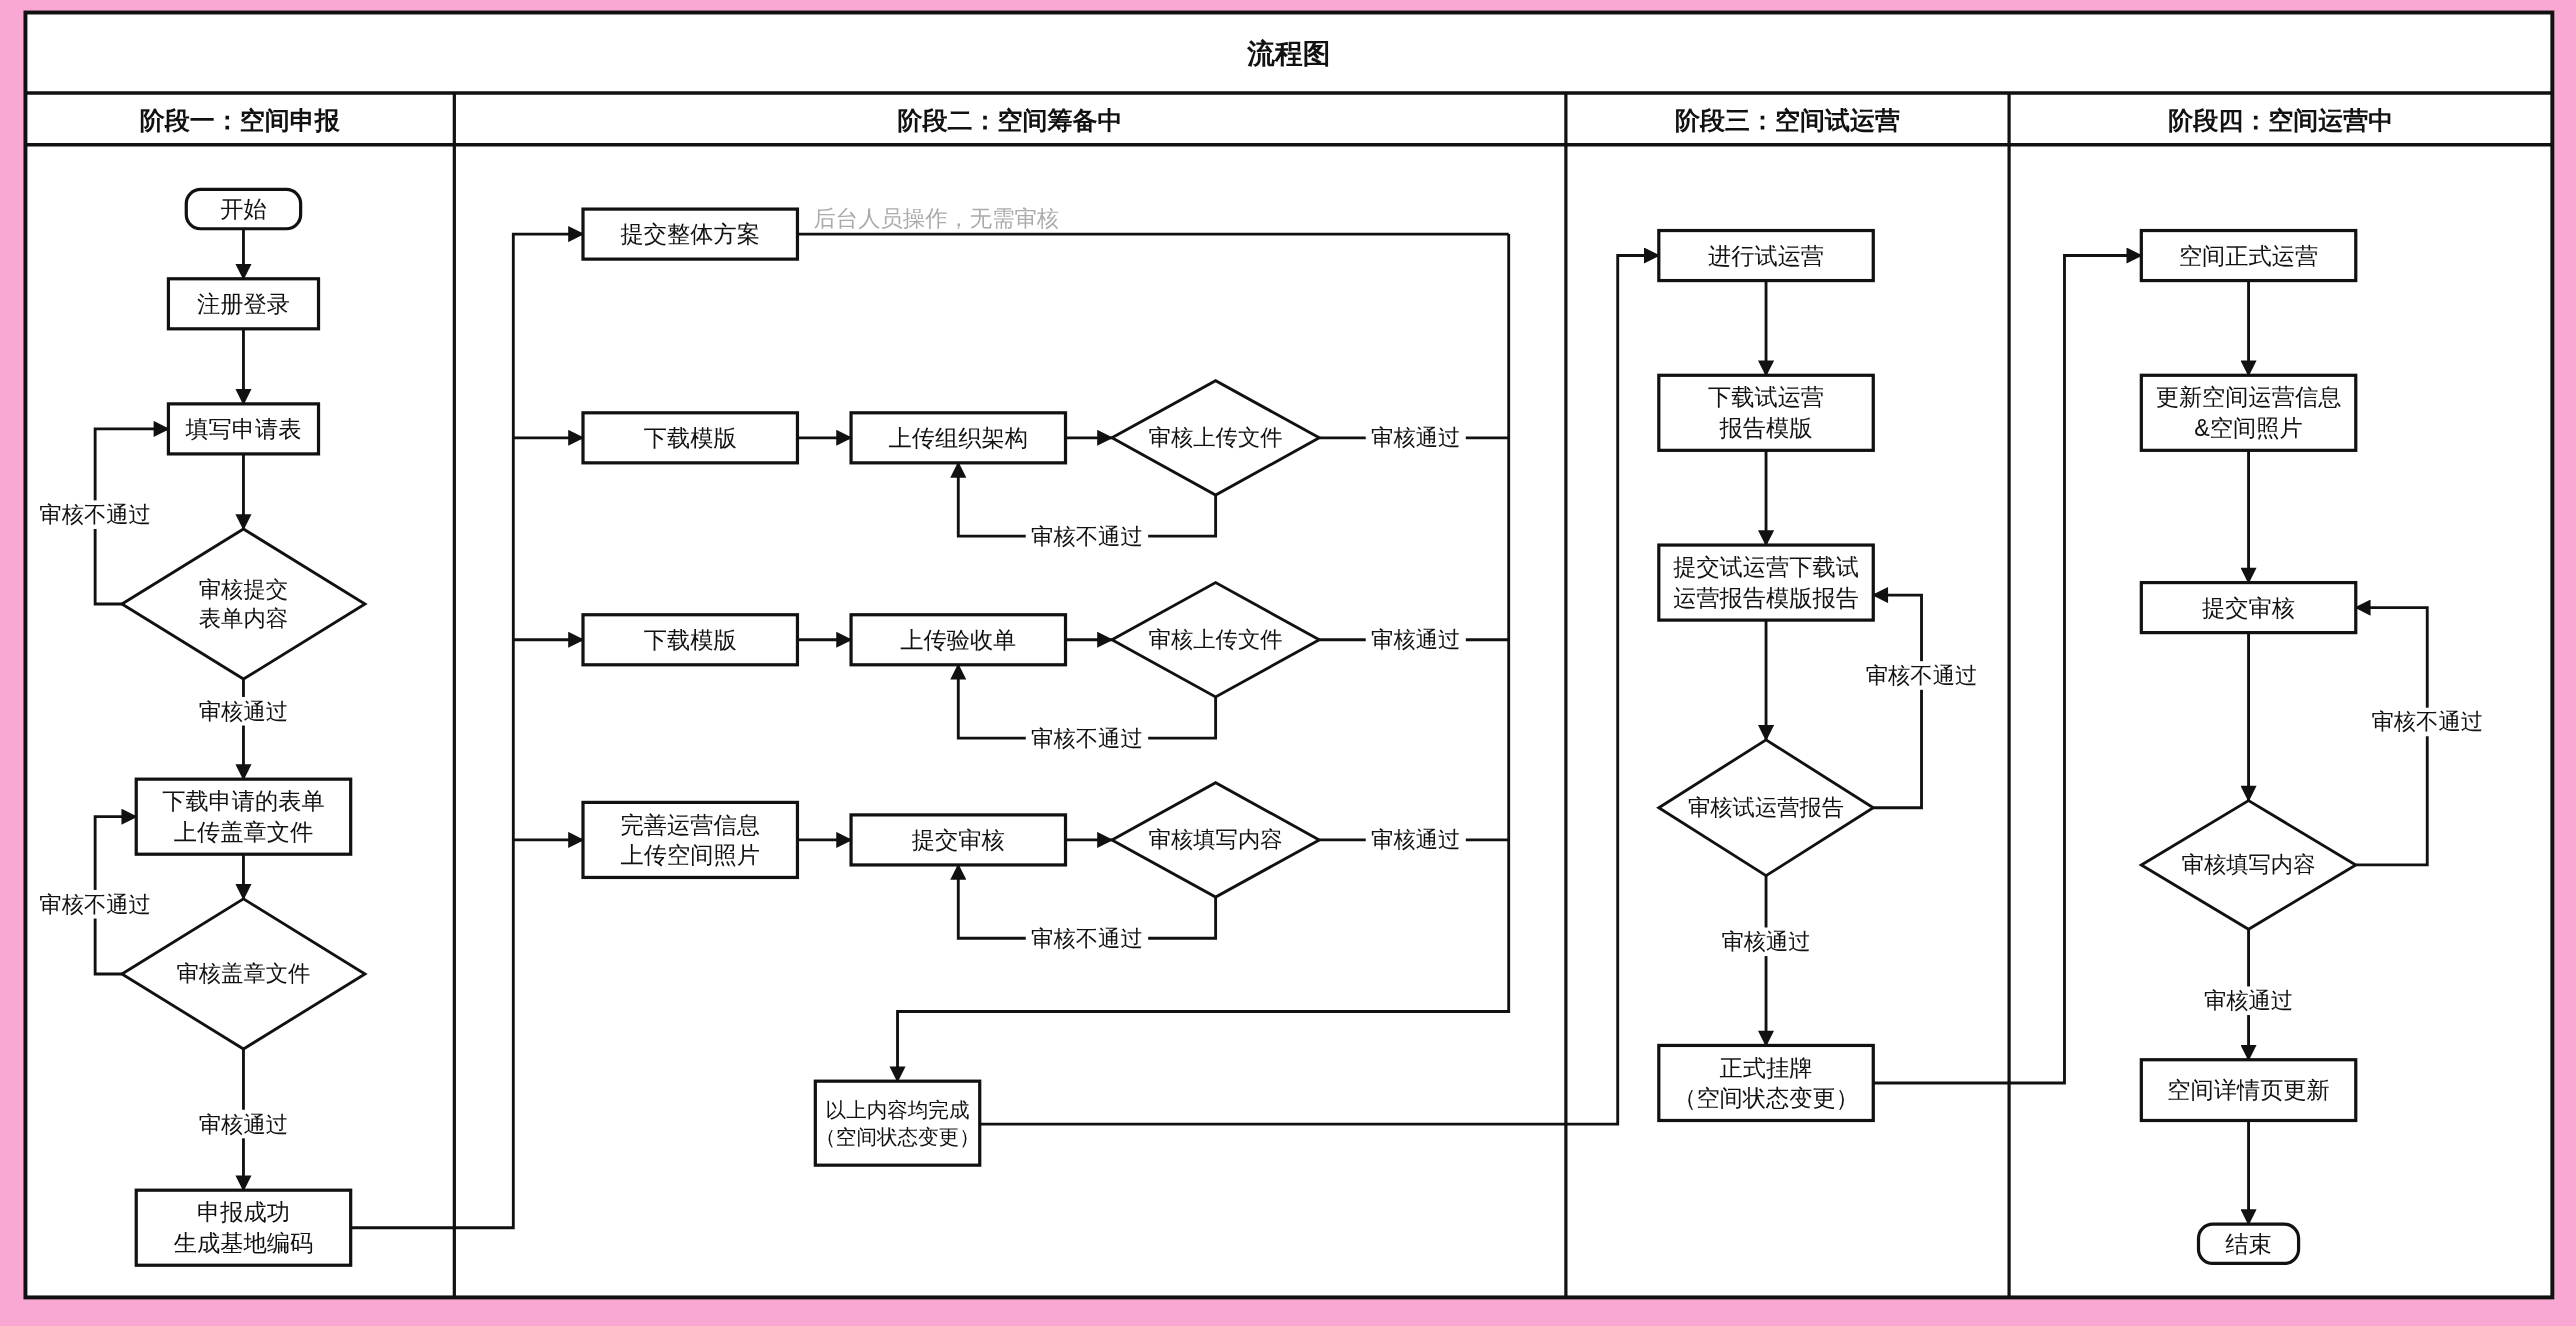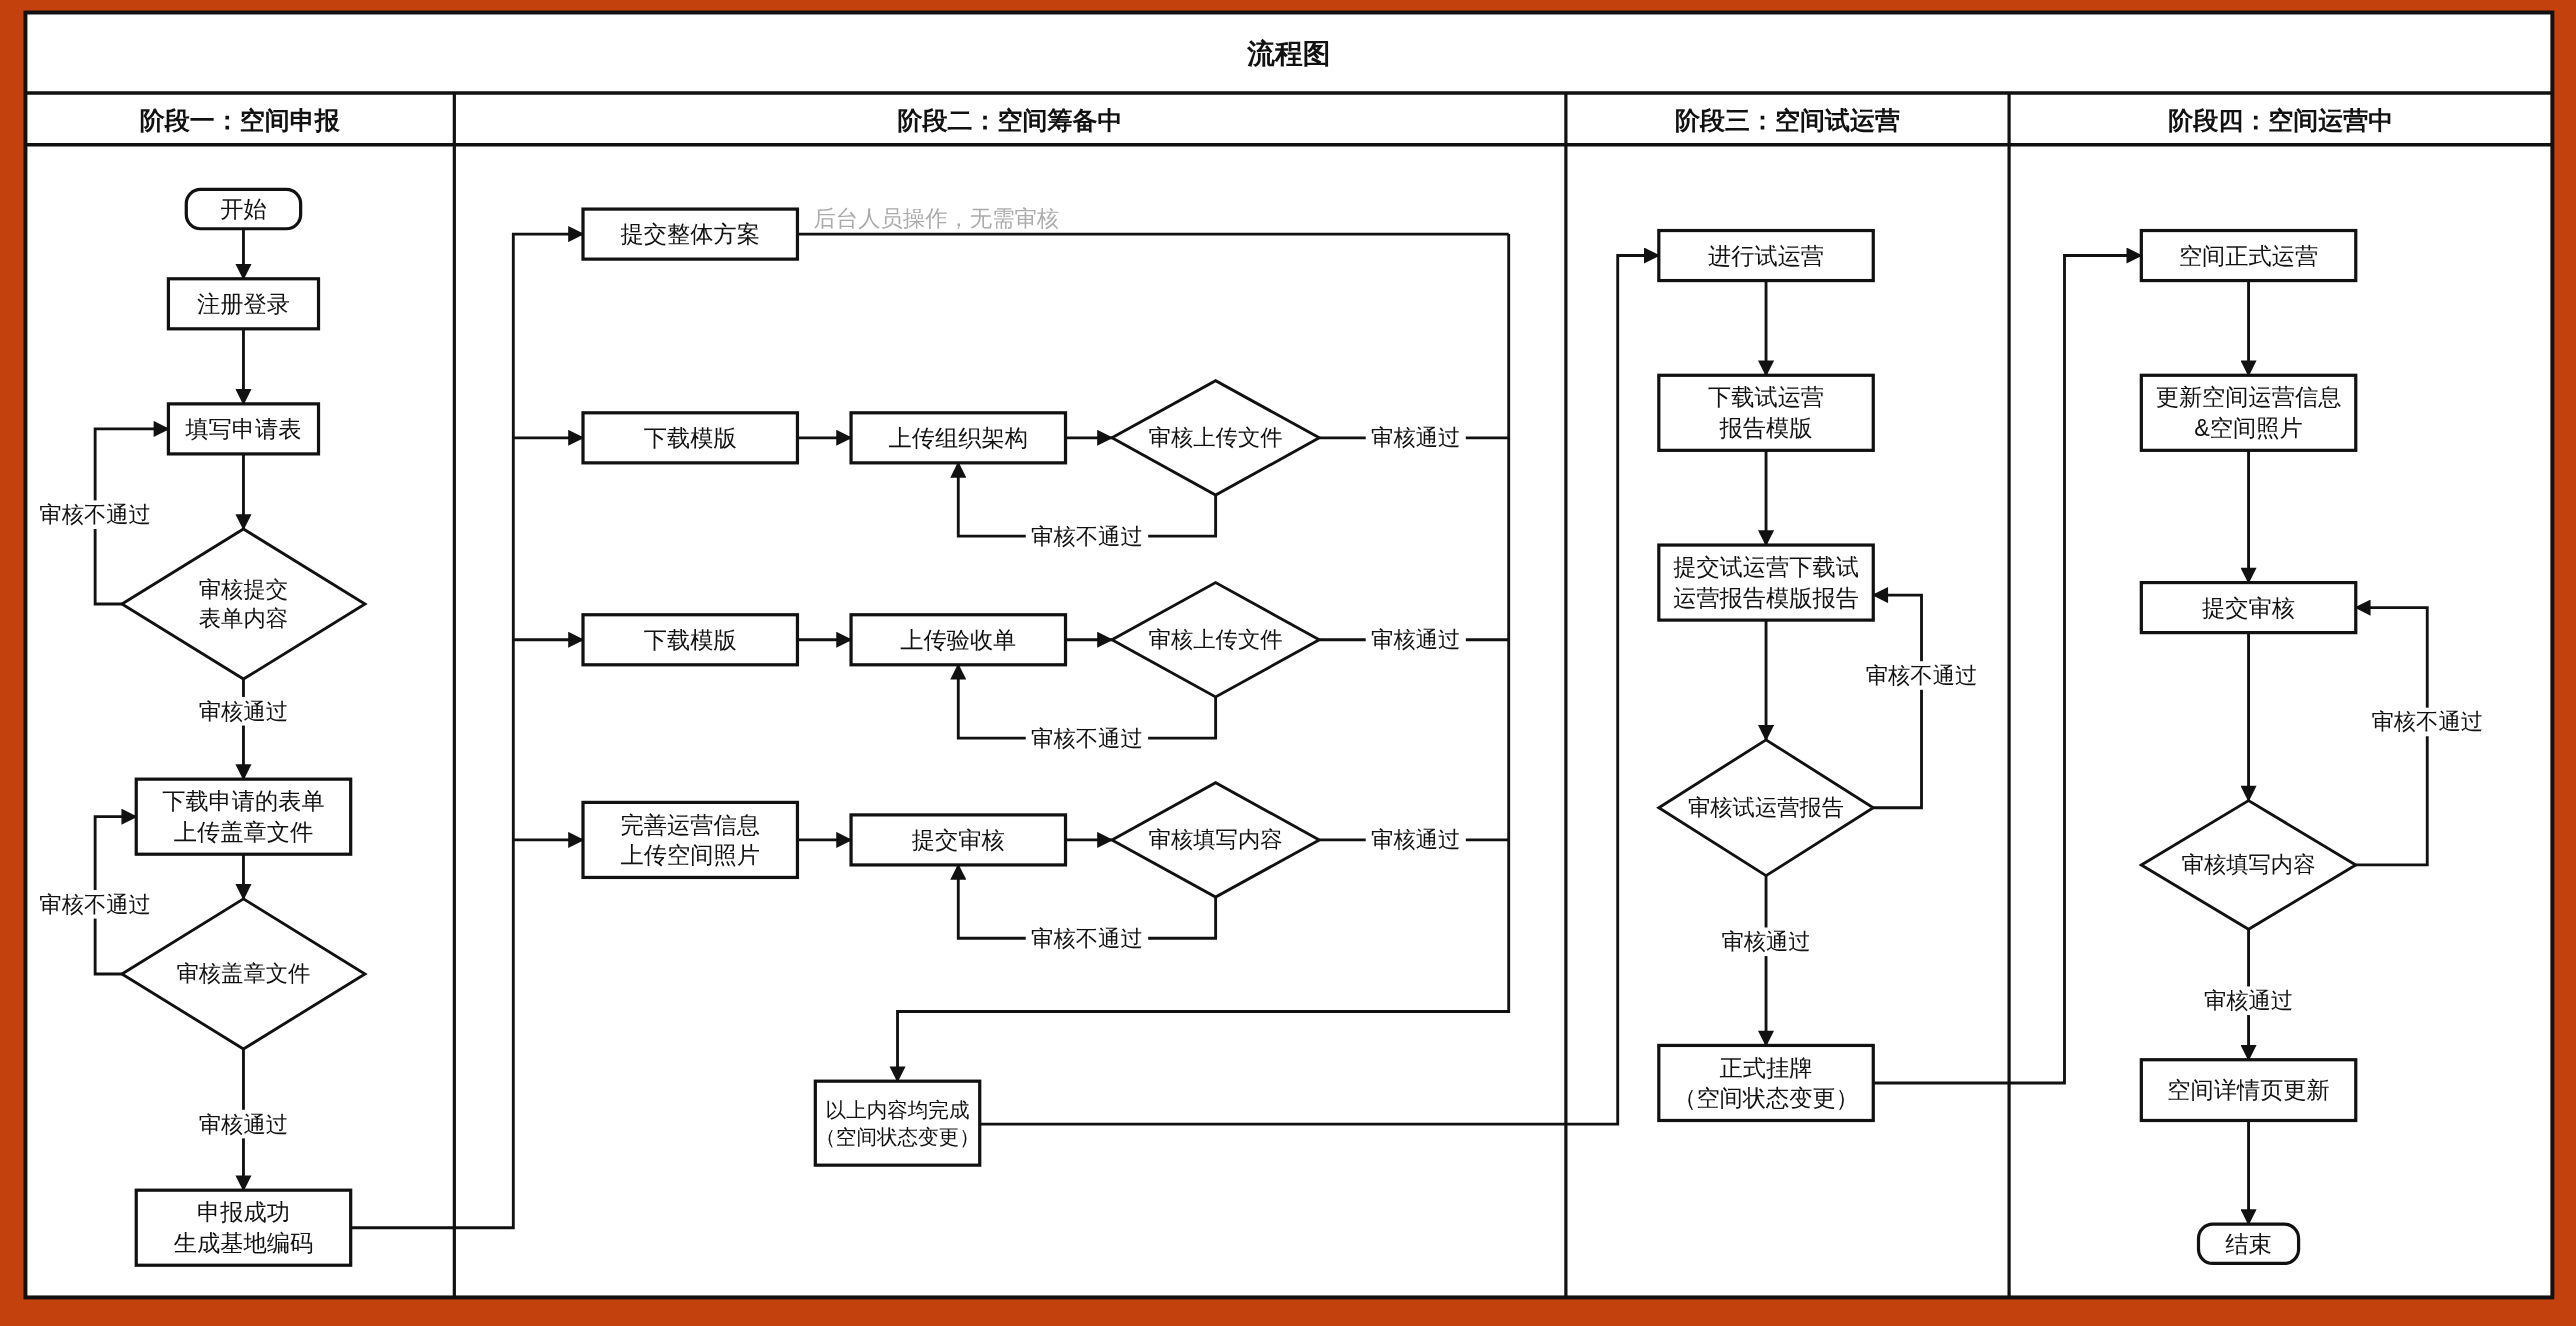--- a/index.html
+++ b/index.html
@@ -1,17 +1,17 @@
 <!DOCTYPE html>
 <html style="font-size:14.3px"><head>
 <meta charset="utf-8">
 <style>
   html,body{margin:0;padding:0;background:#ffffff;}
   body{font-family:"Liberation Sans","DejaVu Sans",sans-serif;}
-  #stage{position:relative;width:2576px;height:1326px;background:#c2410c;overflow:hidden;}
+  #stage{position:relative;width:2576px;height:1326px;background:#f9a8d4;overflow:hidden;}
   svg text{font-family:"Liberation Sans","DejaVu Sans",sans-serif;fill:#111;}
   .lane-header{font-weight:bold;font-size:14px;}
   .chart-title{font-weight:bold;font-size:15.5px;}
 </style>
 </head>
 <body>
 
 <div id="stage">
   <svg id="chart" width="2576" height="1326" viewBox="0 0 1441 742">
     <defs>

